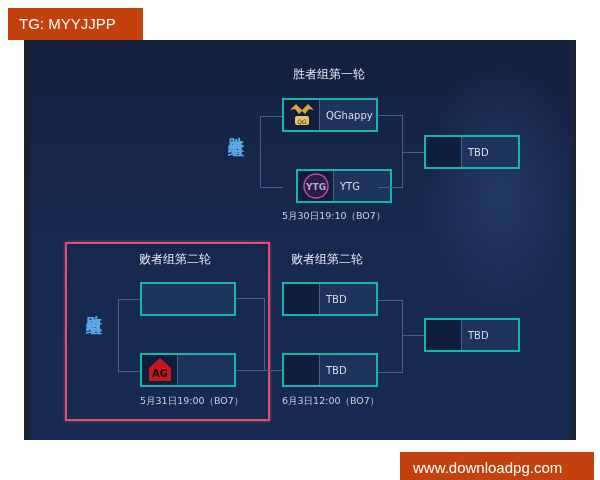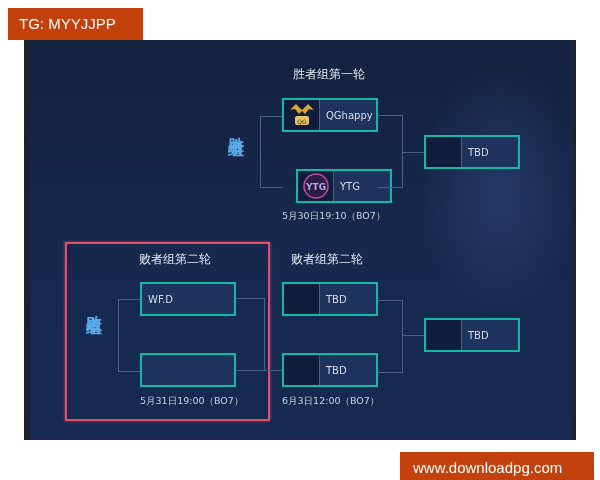--- a/index.html
+++ b/index.html
@@ -72,24 +72,29 @@
 <div class="title" style="left:139px; top:251px;">败者组第二轮</div>
 <div class="title" style="left:291px; top:251px;">败者组第二轮</div>
 
 <div class="group-label" style="left:84px; top:302px;">
   <span style="display:block; writing-mode:vertical-rl; text-orientation:upright; letter-spacing:2px;">败者组</span>
 </div>
 
 <div class="line" style="left:118px; top:299px; width:22px; height:71px; border-width:1px 0 1px 1px;"></div>
 
 <div class="match" style="left:140px; top:282px;">
-  <div class="name">WF.D</div>
 </div>
 
 <div class="match" style="left:140px; top:353px;">
+  <div class="logo">
+    <svg width="30" height="30" viewBox="0 0 30 30">
+      <path d="M15 3 L26 13 L26 26 L4 26 L4 13 Z" fill="#c8161e"></path>
+      <text x="15" y="22" font-size="10" font-weight="bold" text-anchor="middle" fill="#1a0a0a" font-family="DejaVu Sans, sans-serif">AG</text>
+    </svg>
+  </div>
 </div>
 
 <div class="date" style="left:140px; top:395px;">5月31日19:00（BO7）</div>
 
 <div class="line" style="left:236px; top:298px; width:28px; height:0; border-width:1px 0 0 0;"></div>
 <div class="line" style="left:264px; top:298px; width:0; height:72px; border-width:0 0 0 1px;"></div>
 <div class="line" style="left:236px; top:370px; width:46px; height:0; border-width:1px 0 0 0;"></div>
 
 <div class="match tbd" style="left:282px; top:282px;">
   <div class="logo"></div>

